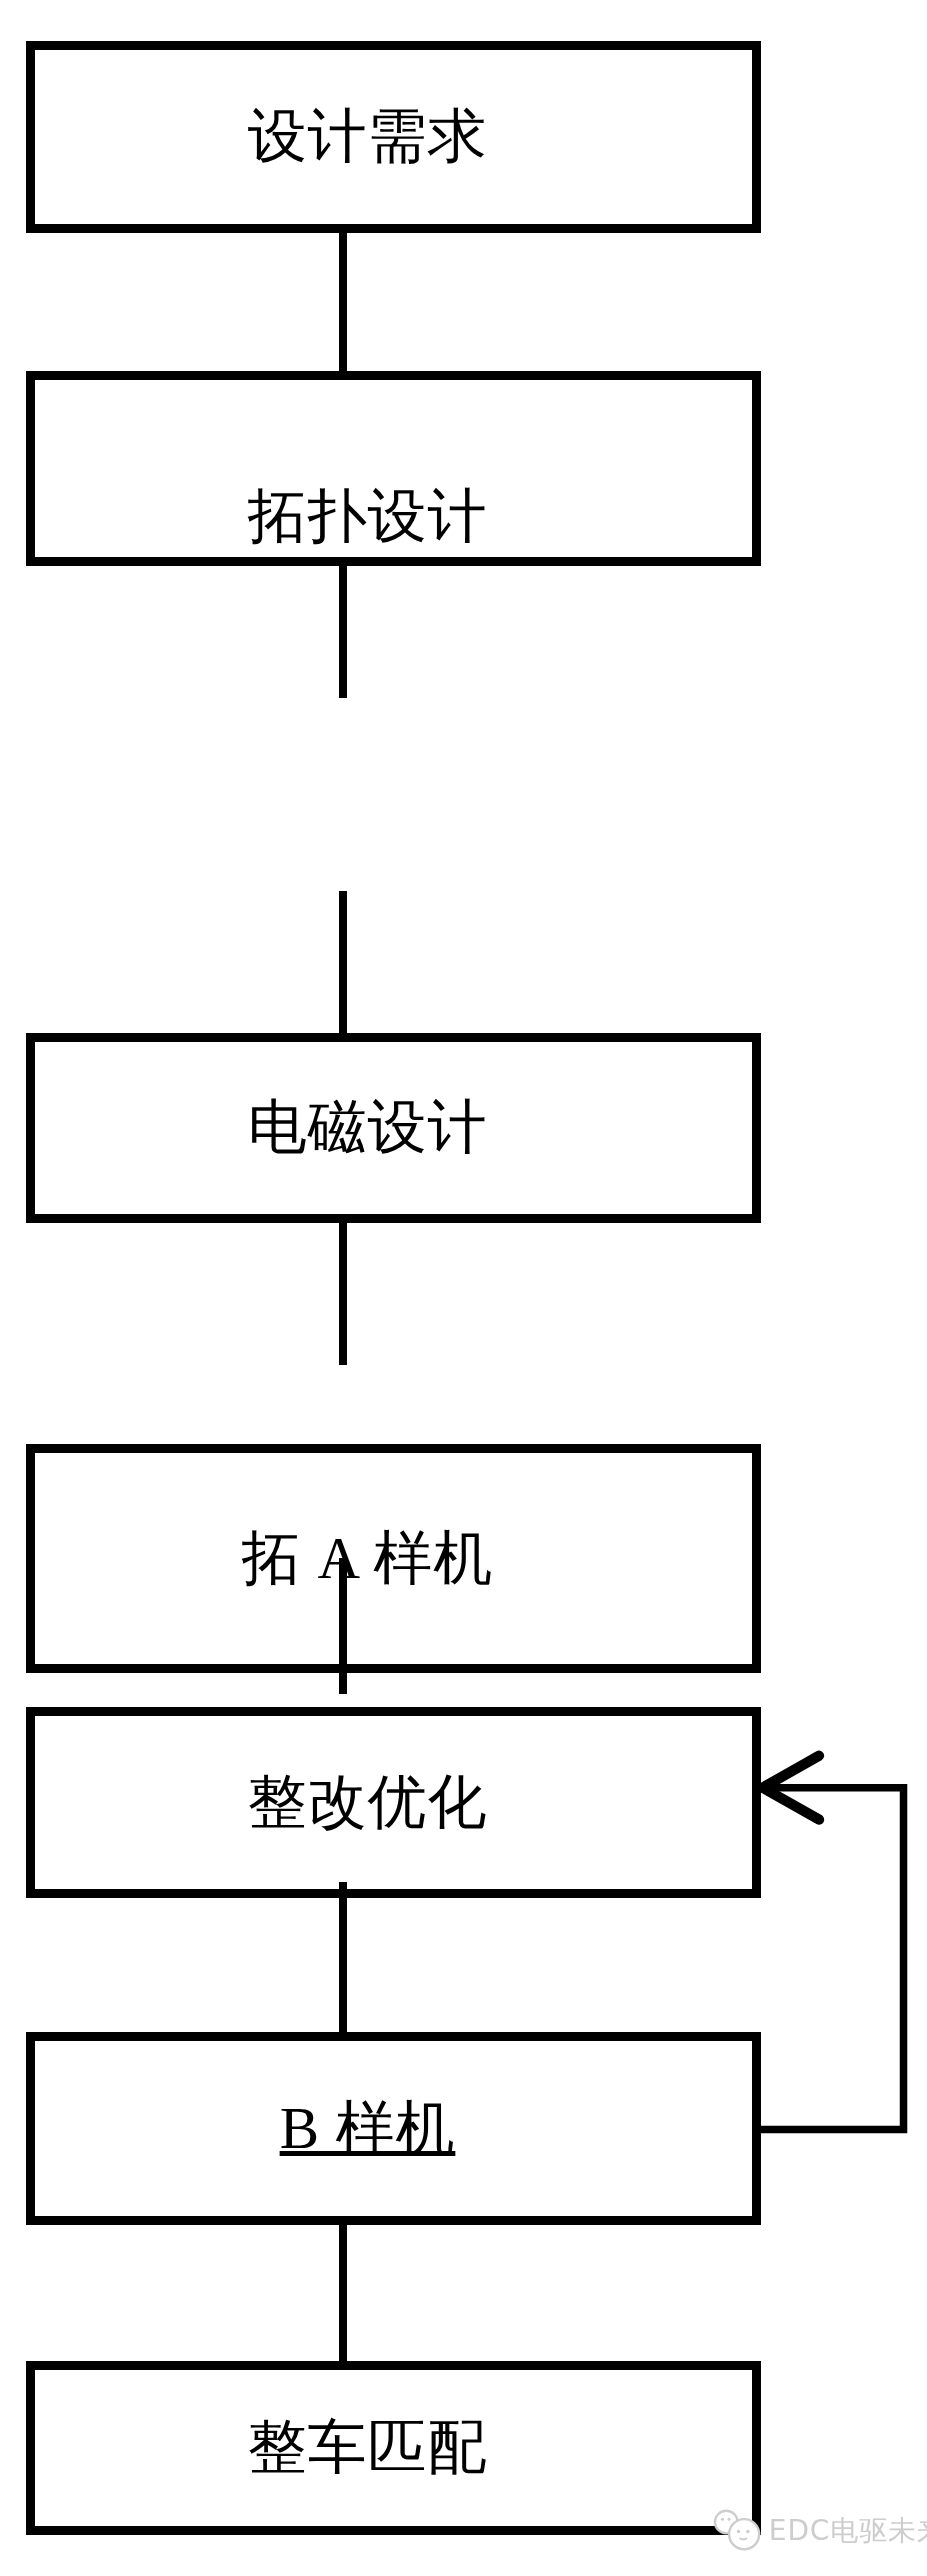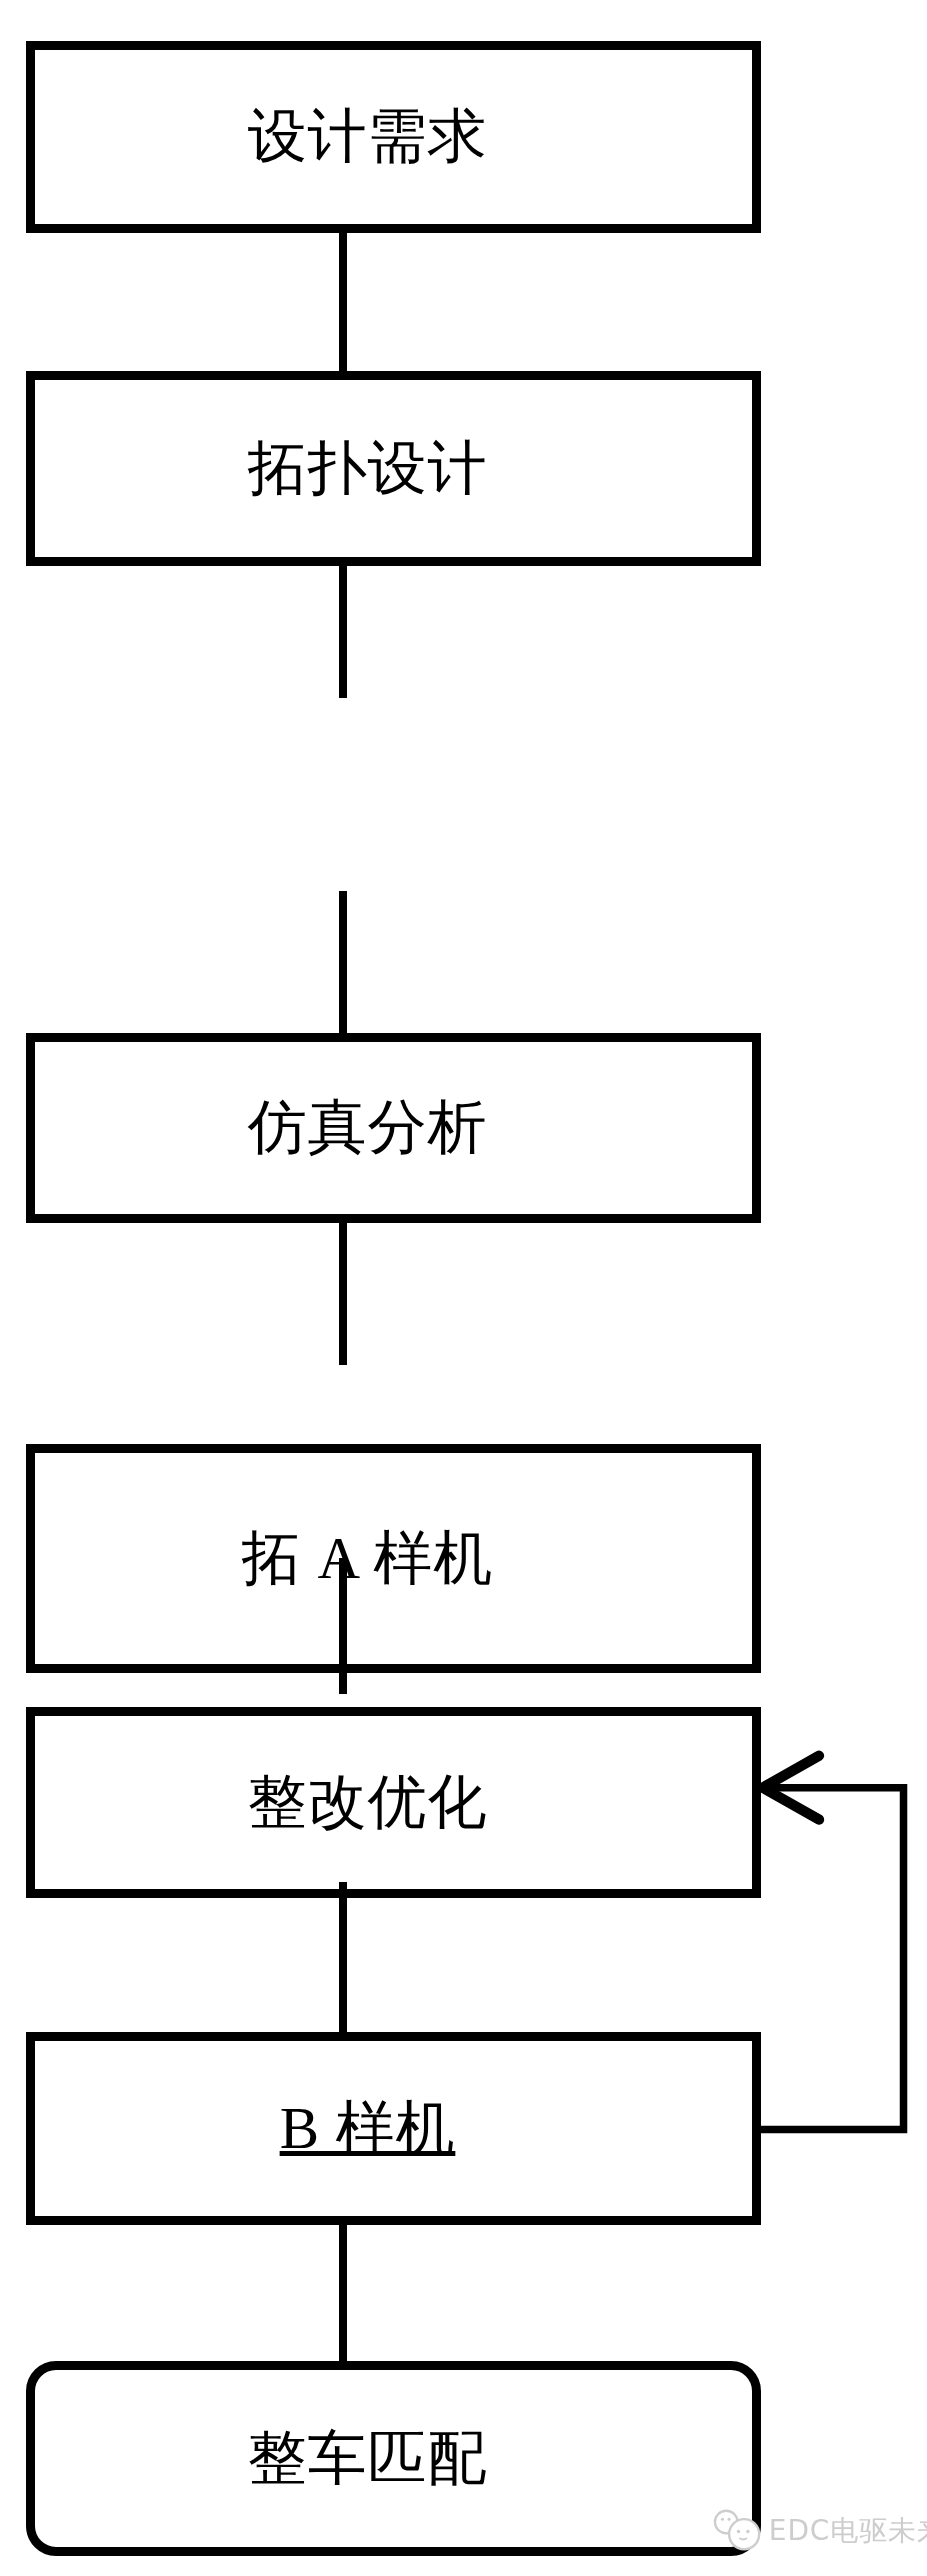--- a/index.html
+++ b/index.html
@@ -26,27 +26,27 @@
     display: flex;
     align-items: center;
     justify-content: center;
     padding-right: 52px; 
     font-size: 59px;
     color: #000000;
     letter-spacing: 0.9px;
     white-space: pre;
   }
   .n1 { top: 41px;   height: 192px; }
-  .n2 { top: 371px;  height: 195px; }
+  .n2 { top: 371px;  height: 195px; align-items: flex-end; }
   .n3 { top: 698px;  height: 193px; }
   .n4 { top: 1033px; height: 190px; }
   .n5 { top: 1444px; height: 229px; }
   .n6 { top: 1691px; height: 191px; margin-top: 16px; }
   .n7 { top: 2032px; height: 193px; text-decoration: underline; }
-  .n8 { top: 2361px; height: 195px; border-radius: 30px; }
+  .n8 { top: 2361px; height: 174px; }
 
   .vconn {
     position: absolute;
     left: 339px;
     width: 7.5px;
     background: #000000;
   }
   .c1 { top: 233px;  height: 138px; }
   .c2 { top: 566px;  height: 132px; }
   .c3 { top: 891px;  height: 143px; }
@@ -86,21 +86,21 @@
 
 <div class="canvas">
 
   <div class="node n1">
     <span>设计需求</span>
   </div>
   <div class="node n2">
     <span>拓扑设计</span>
   </div>
   <div class="node n4">
-    <span>仿真分析</span>
+    <span>电磁设计</span>
   </div>
   <div class="node n5">
     <span>拓 A 样机</span>
   </div>
   <div class="node n6">
     <span>整改优化</span>
   </div>
   <div class="node n7">
     <span>B 样机</span>
   </div>

